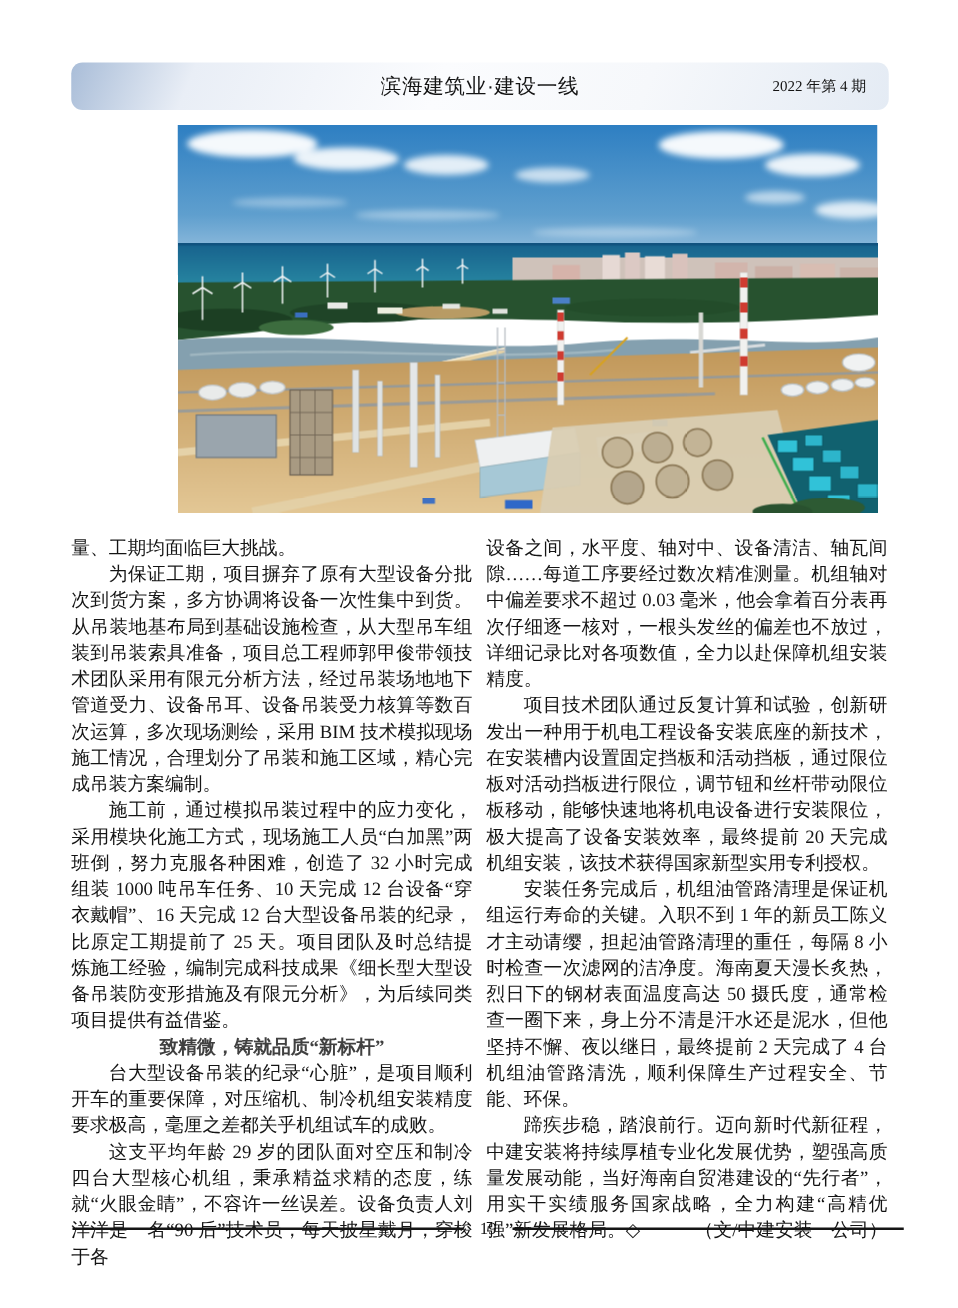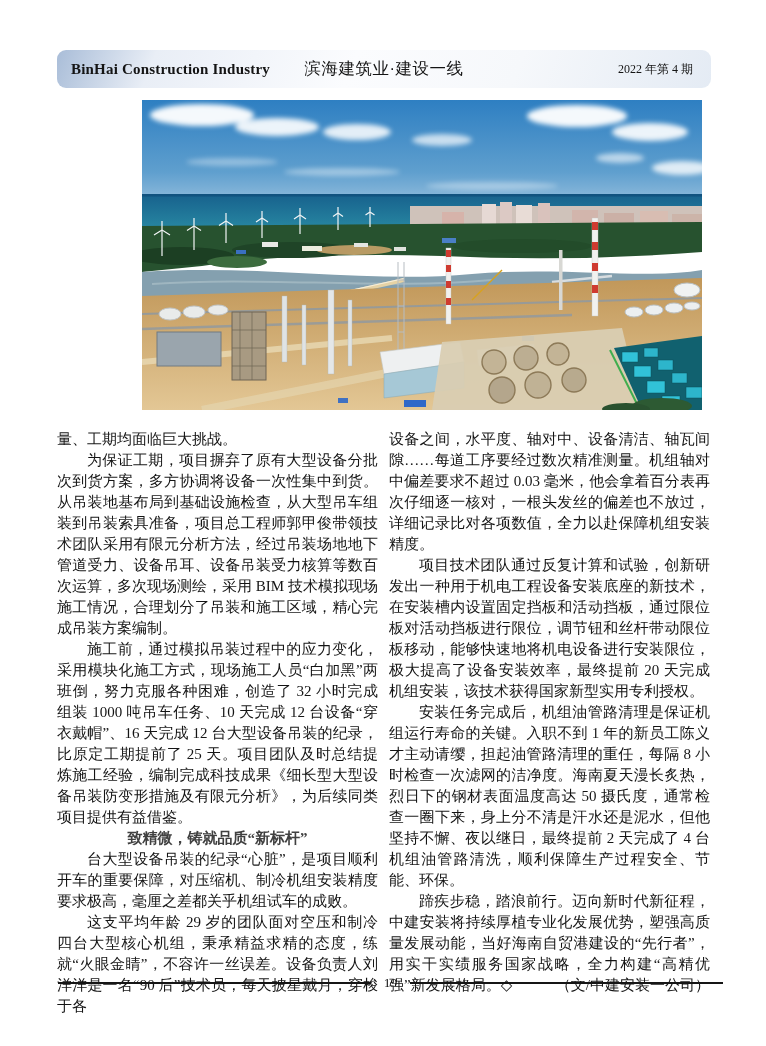--- a/index.html
+++ b/index.html
@@ -33,21 +33,20 @@
   .pagefoot{position:absolute;left:58px;right:43px;top:976px;display:flex;align-items:center;gap:13px;}
   .rule{flex:1;height:1.5px;background:#151515;}
   .pagenum{font-size:13.5px;line-height:14px;}
 </style>
 </head>
 <body>
 
 <div class="page">
 
   <header class="masthead">
-    <span class="mast-left">BinHai Construction Industry</span>
     <span class="mast-center">滨海建筑业·建设一线</span>
     <span class="mast-right">2022 年第 4 期</span>
   </header>
 
   <figure class="photo">
     <svg viewBox="0 0 560 310" width="560" height="310" preserveAspectRatio="none" role="img">
       <defs>
         <linearGradient id="skyg" x1="0" y1="0" x2="0" y2="1">
           <stop offset="0" stop-color="#2e7fc2"></stop>
             <stop offset="0.6" stop-color="#5f9fce"></stop>

